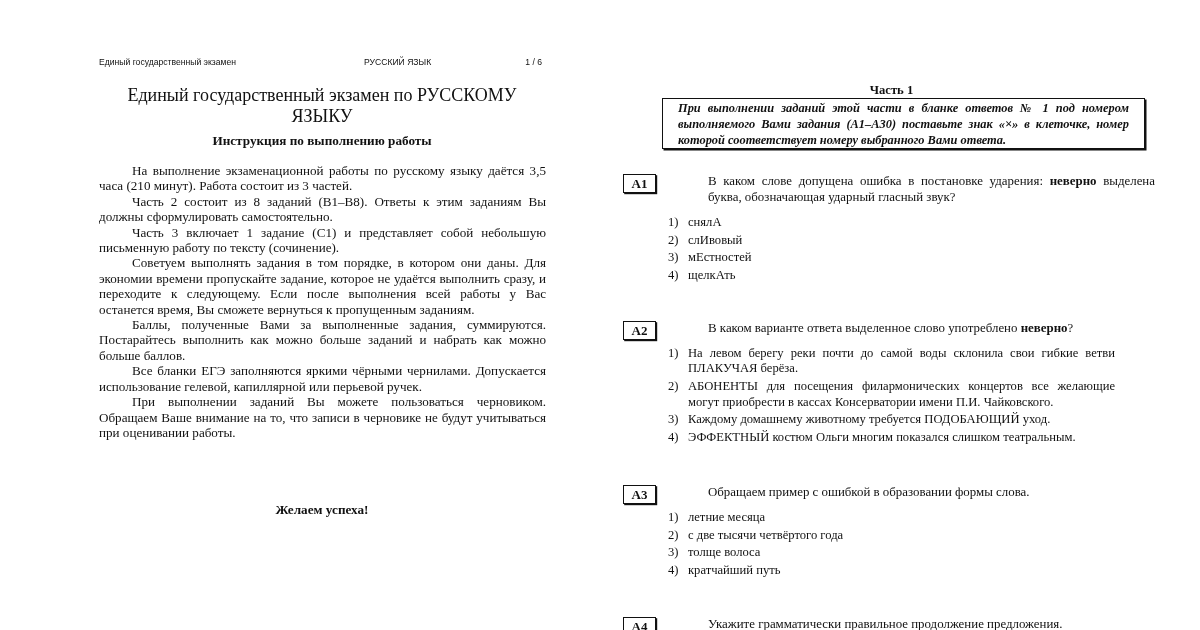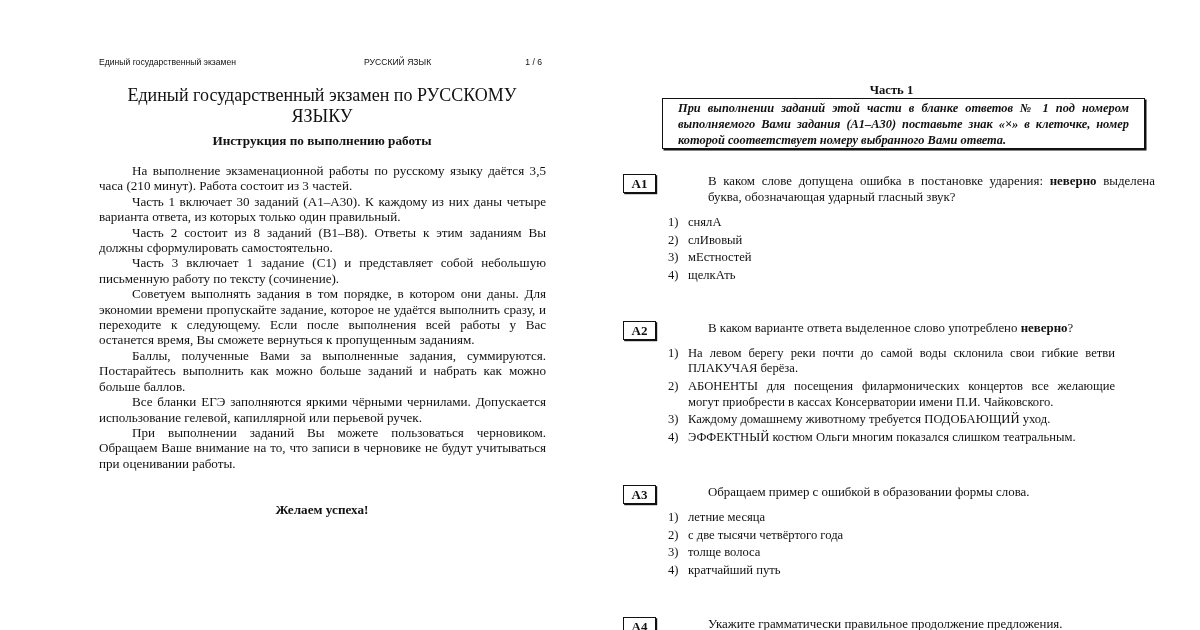--- a/index.html
+++ b/index.html
@@ -47,21 +47,20 @@
 <div class="run-header sans">
   <span class="rh-left">Единый государственный экзамен</span>
   <span class="rh-center">РУССКИЙ ЯЗЫК</span>
   <span class="rh-right">1 / 6</span>
 </div>
 
 <div class="main-title serif">Единый государственный экзамен по РУССКОМУ ЯЗЫКУ</div>
 <div class="instr-title serif">Инструкция по выполнению работы</div>
 <div class="instr-body serif">
   <p>На выполнение экзаменационной работы по русскому языку даётся 3,5 часа (210 минут). Работа состоит из 3 частей.</p>
-  <p>Часть 1 включает 30 заданий (А1–А30). К каждому из них даны четыре варианта ответа, из которых только один правильный.</p>
   <p>Часть 2 состоит из 8 заданий (В1–В8). Ответы к этим заданиям Вы должны сформулировать самостоятельно.</p>
   <p>Часть 3 включает 1 задание (С1) и представляет собой небольшую письменную работу по тексту (сочинение).</p>
   <p>Советуем выполнять задания в том порядке, в котором они даны. Для экономии времени пропускайте задание, которое не удаётся выполнить сразу, и переходите к следующему. Если после выполнения всей работы у Вас останется время, Вы сможете вернуться к пропущенным заданиям.</p>
   <p>Баллы, полученные Вами за выполненные задания, суммируются. Постарайтесь выполнить как можно больше заданий и набрать как можно больше баллов.</p>
   <p>Все бланки ЕГЭ заполняются яркими чёрными чернилами. Допускается использование гелевой, капиллярной или перьевой ручек.</p>
   <p>При выполнении заданий Вы можете пользоваться черновиком. Обращаем Ваше внимание на то, что записи в черновике не будут учитываться при оценивании работы.</p>
 </div>
 <div class="wish serif">Желаем успеха!</div>
 
 <div class="part-title serif">Часть 1</div>

